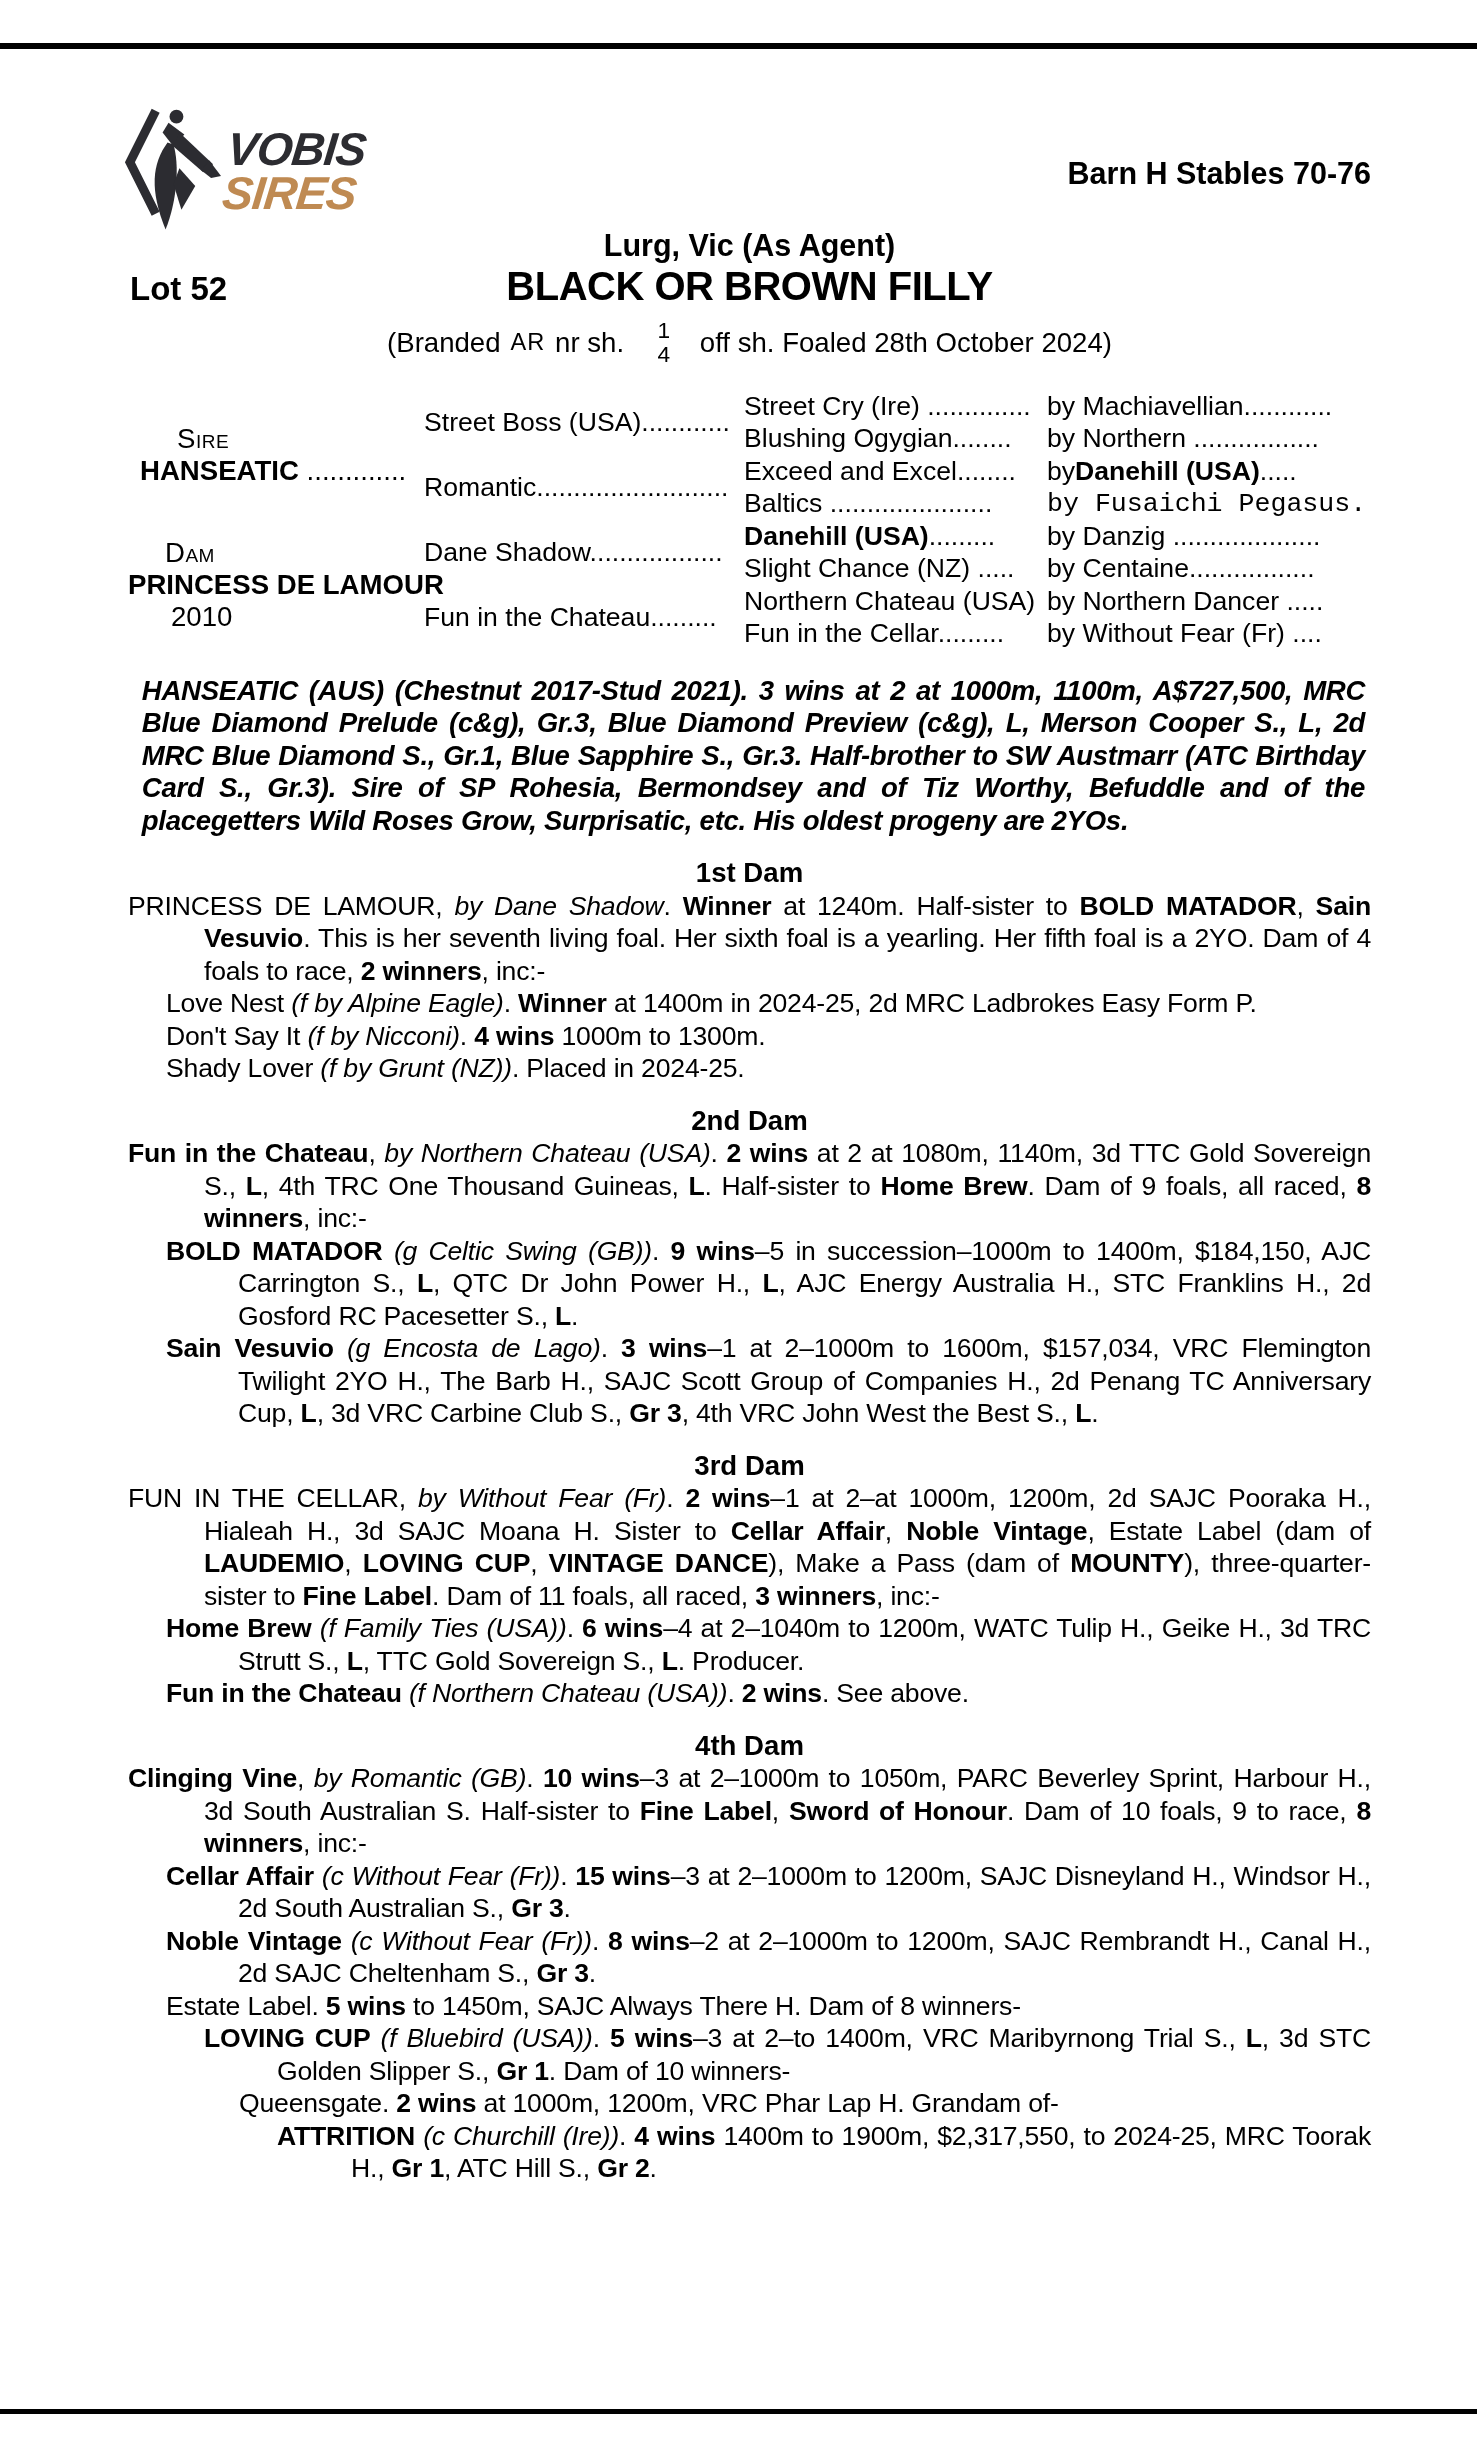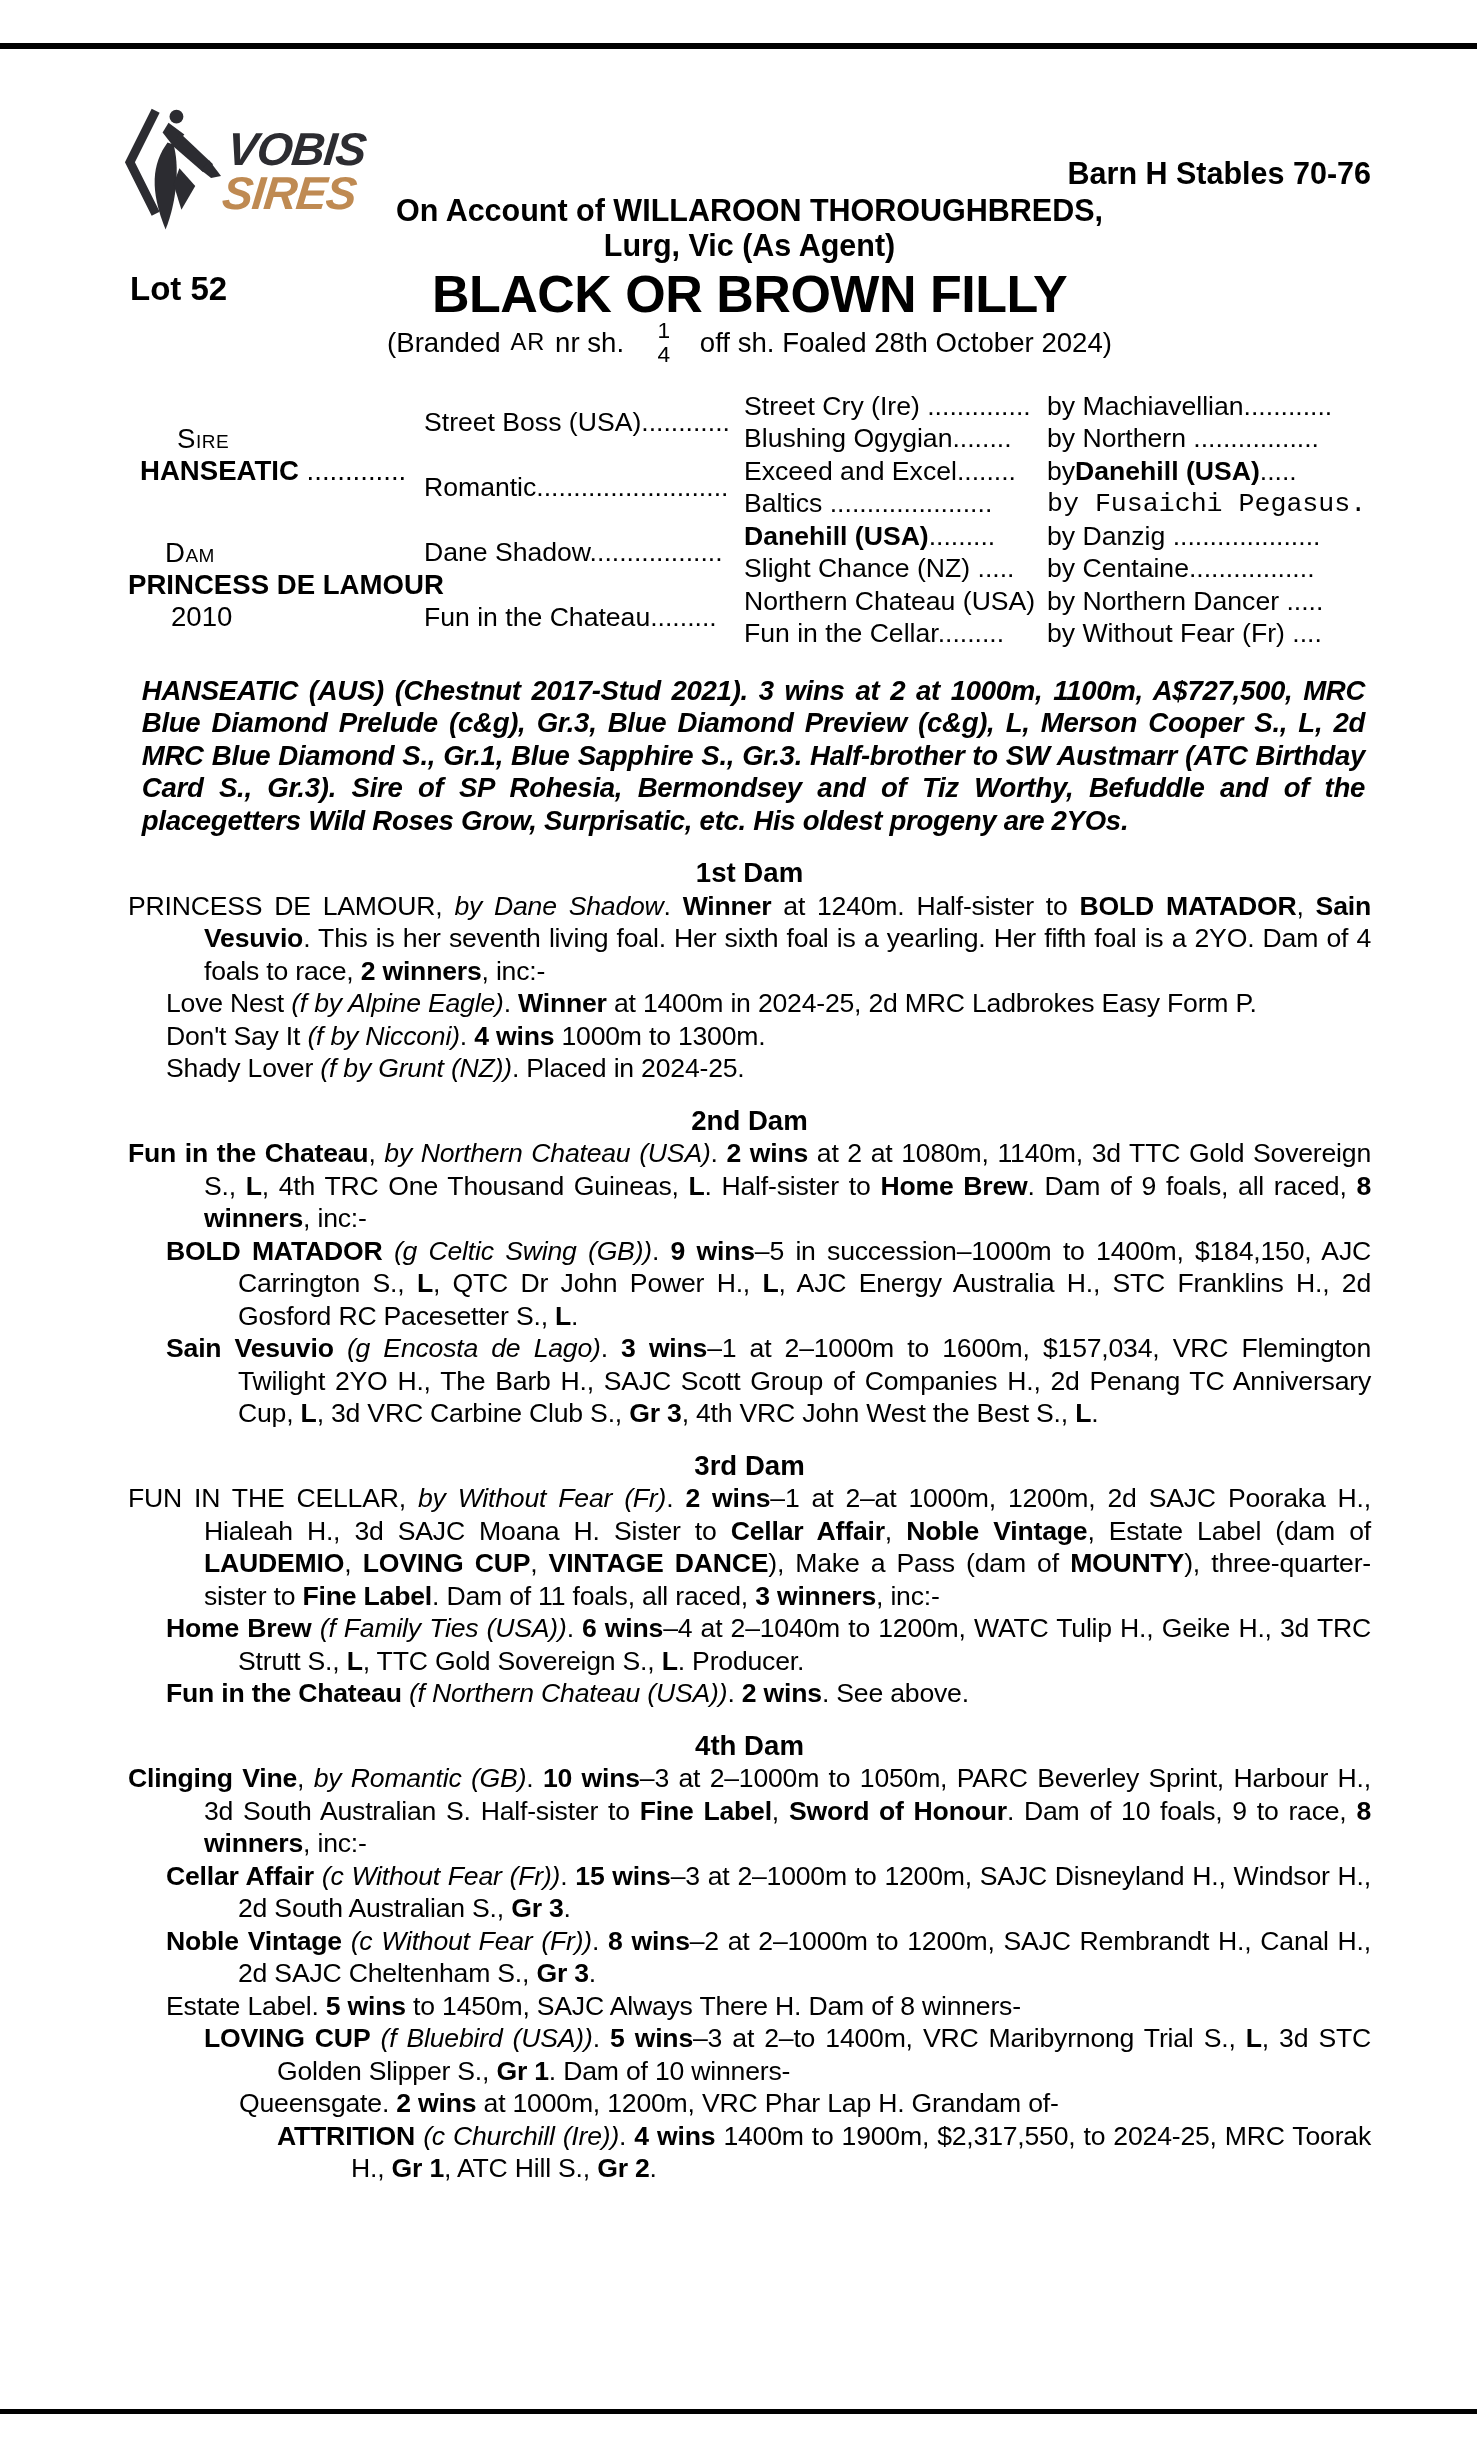--- a/index.html
+++ b/index.html
@@ -20,21 +20,21 @@
   .logo{position:absolute;left:-5.9px;top:43px;display:flex;align-items:flex-start;}
   .logo-mark{width:99px;height:165px;}
   .logo-text{margin-left:3.9px;margin-top:25.6px;font-style:italic;font-weight:bold;
              font-size:46px;line-height:0.95;transform:skewX(-6deg);letter-spacing:-1px;}
   .logo-vobis{color:#2c2c31;}
   .logo-sires{color:#bf8a52;}
   .barn{position:absolute;right:0;top:97px;font-weight:bold;font-size:30.5px;}
   .acct1{position:absolute;top:134px;width:100%;text-align:center;font-weight:bold;font-size:30.5px;}
   .acct2{position:absolute;top:169px;width:100%;text-align:center;font-weight:bold;font-size:30.5px;}
   .lot{position:absolute;left:2px;top:211px;font-weight:bold;font-size:33px;}
-  .title{position:absolute;top:205px;width:100%;text-align:center;font-weight:bold;font-size:52px;letter-spacing:-0.5px;}
+  .title{position:absolute;top:205px;width:100%;text-align:center;font-weight:bold;font-size:40px;letter-spacing:-0.5px;}
   .branded{position:absolute;top:248px;width:100%;height:71px;display:flex;justify-content:center;align-items:center;font-size:27.6px;}
   .brand-sym{font-size:23.6px;letter-spacing:1px;margin:0 9.9px;font-weight:500;}
   .branded .mid{margin-right:3.9px;}
   .fraction{display:inline-flex;flex-direction:column;align-items:center;font-size:22.7px;line-height:1.05;margin:0 29.6px;}
 
   
   .pedigree{display:grid;grid-template-columns:296px 320px 303px 324px;grid-auto-rows:32.5px;font-size:26.6px;}
   .ped-cell{display:flex;align-items:center;white-space:nowrap;overflow:hidden;}
   .ped-block{display:flex;flex-direction:column;justify-content:center;}
   .ped-sire-block{grid-column:1;grid-row:1 / 5;margin-left:12px;}
@@ -80,21 +80,20 @@
           <polygon points="58,66 74,84 60,108 52,82"></polygon>
         </g>
       </svg>
       <div class="logo-text">
         <div class="logo-vobis">VOBIS</div>
         <div class="logo-sires">SIRES</div>
       </div>
     </div>
 
     <div class="barn">Barn H Stables 70-76</div>
-    <div class="acct1">On Account of WILLAROON THOROUGHBREDS,</div>
     <div class="acct2">Lurg, Vic (As Agent)</div>
     <div class="lot">Lot 52</div>
     <div class="title">BLACK OR BROWN FILLY</div>
 
     <div class="branded">
       <span>(Branded</span>
       <span class="brand-sym">AR</span>
       <span class="mid">nr sh.</span>
       <span class="fraction">
         <span>1</span>

